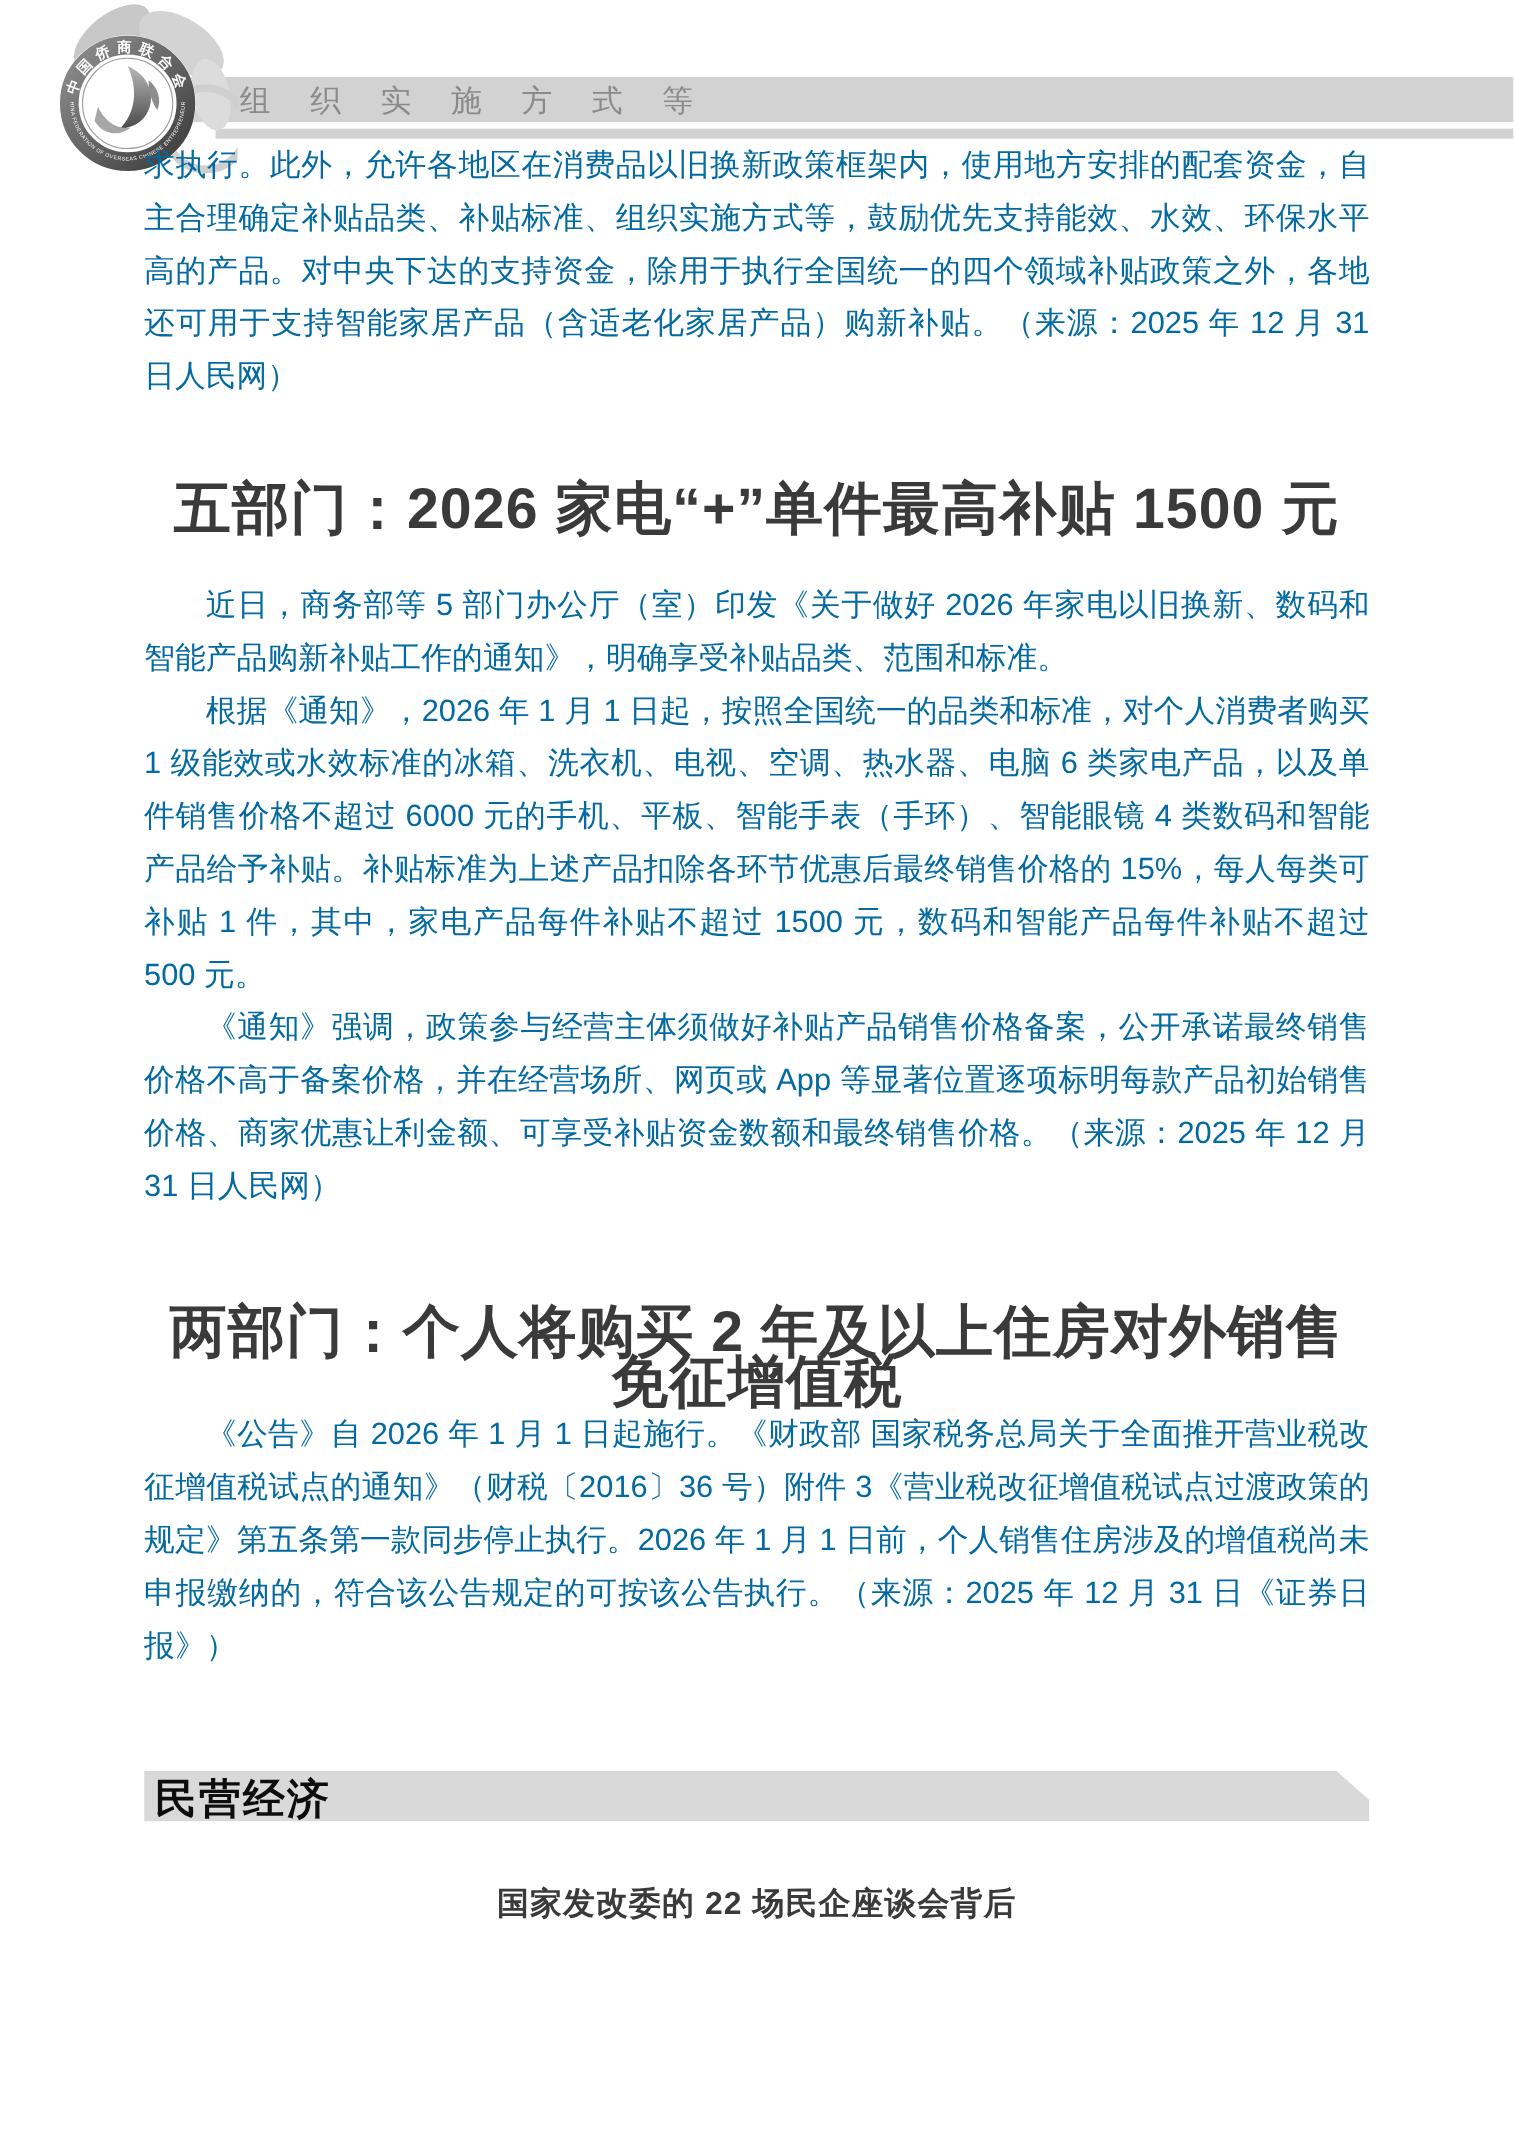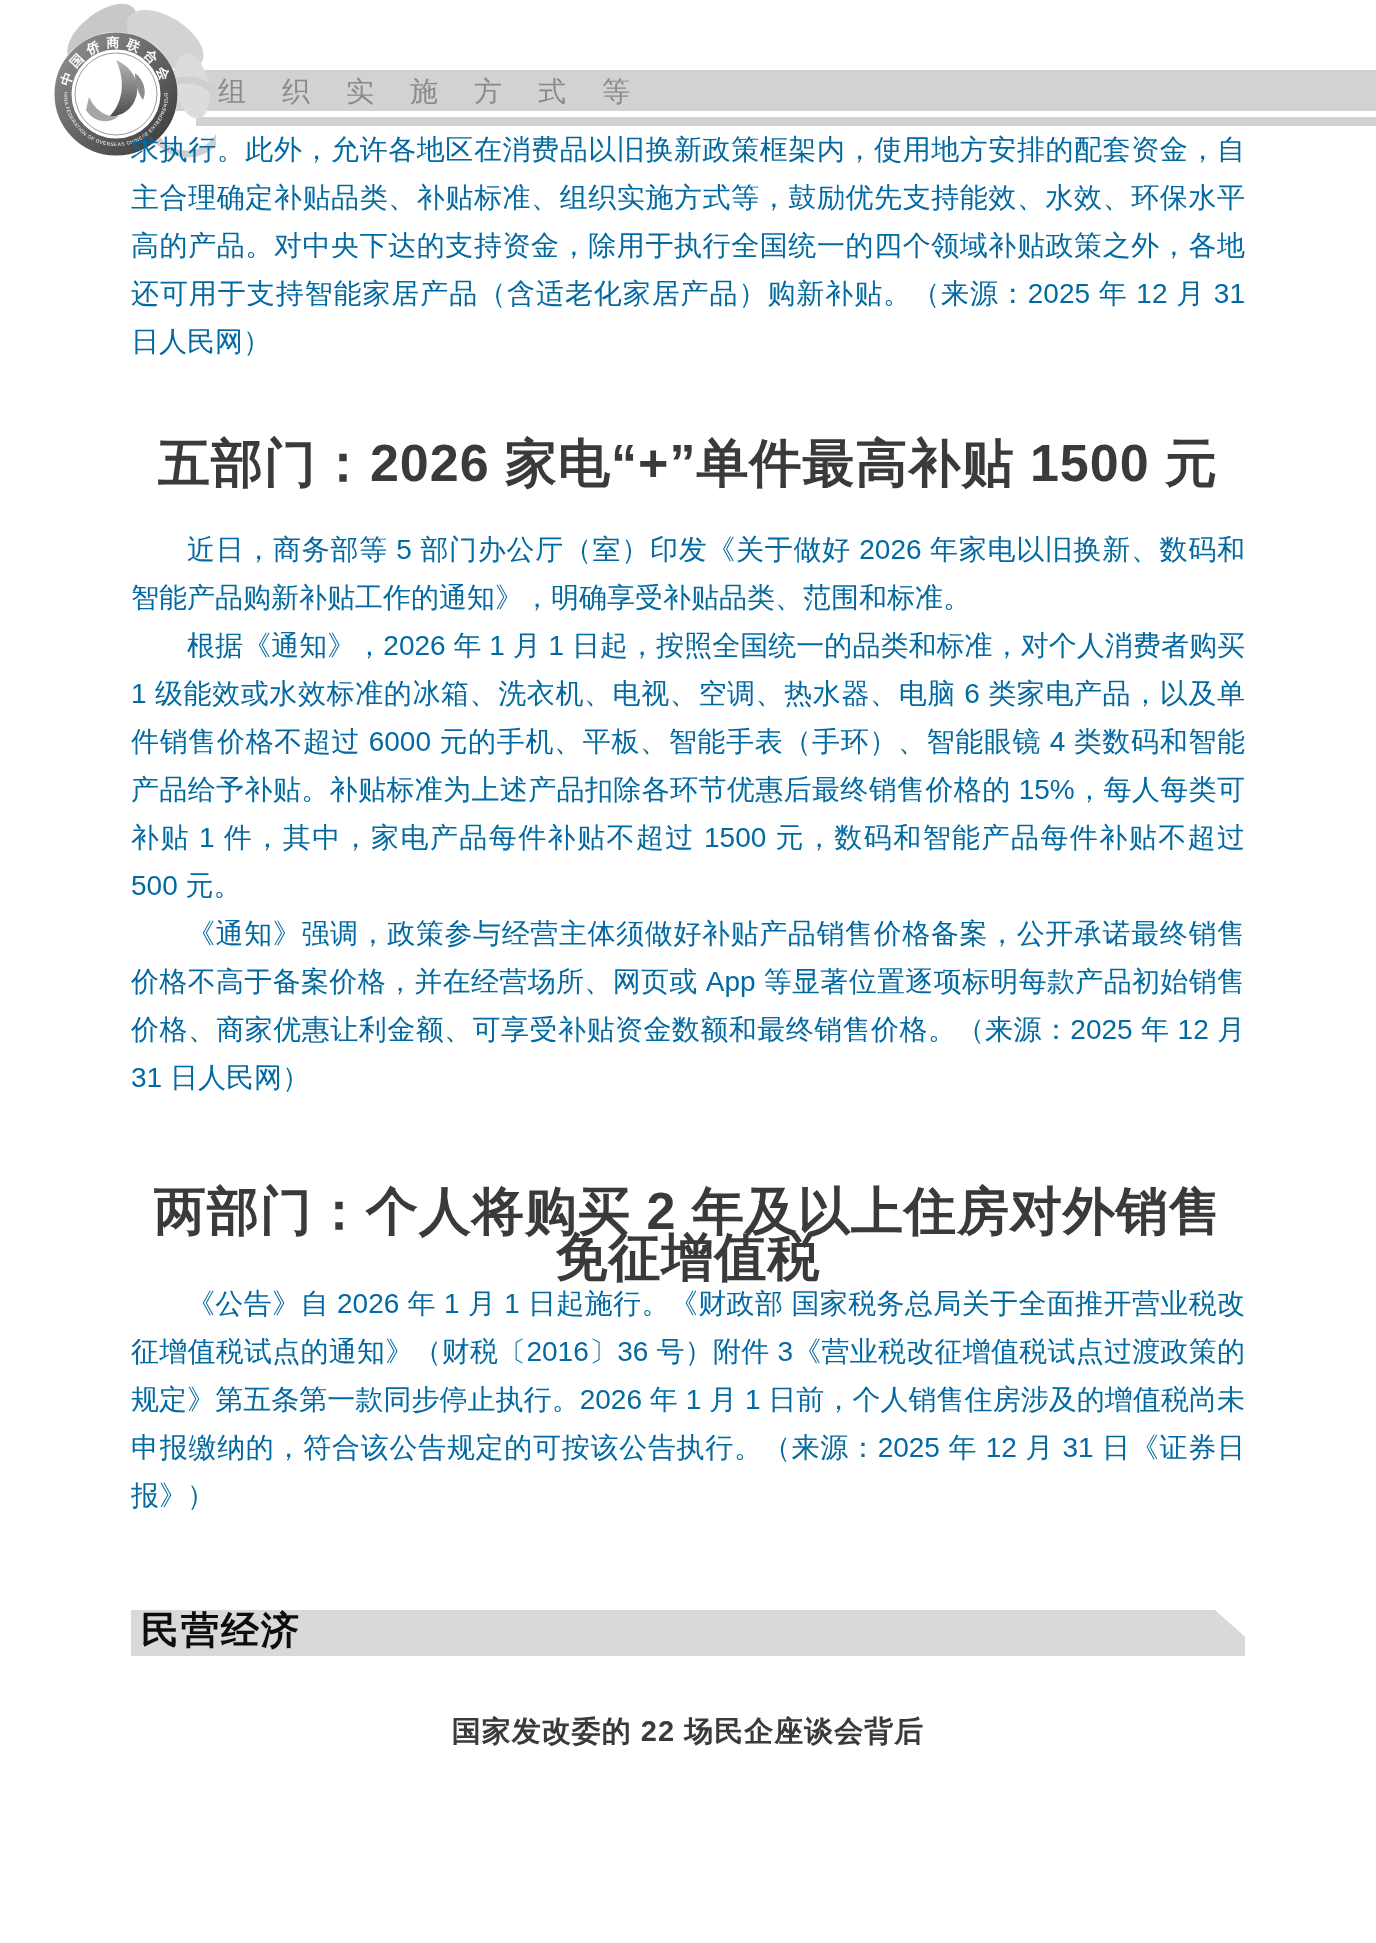--- a/index.html
+++ b/index.html
@@ -41,21 +41,21 @@
   .article-title{
     margin:0;text-align:center;font-weight:bold;color:#3a3a3a;
     font-size:52px;line-height:46px;letter-spacing:1px;
   }
   #title-1{margin-top:74px;}
   .gap-after-title{margin-top:40px !important;}
   #title-2{margin-top:86px;text-align:center;}
   .section-banner{
     margin-top:90px;height:46px;background:#d9d9d9;
     clip-path:polygon(0 0, calc(100% - 30px) 0, 100% 58%, 100% 100%, 0 100%);
-    display:flex;align-items:flex-end;
+    display:flex;align-items:flex-start;
   }
   .section-banner span{
     font-family:"Liberation Serif", serif;
     font-weight:bold;font-size:38px;color:#0d0d0d;
     padding-left:10px;letter-spacing:2px;
   }
   #title-3{margin-top:52px;font-size:29px;}
 </style>
 </head>
 <body>

